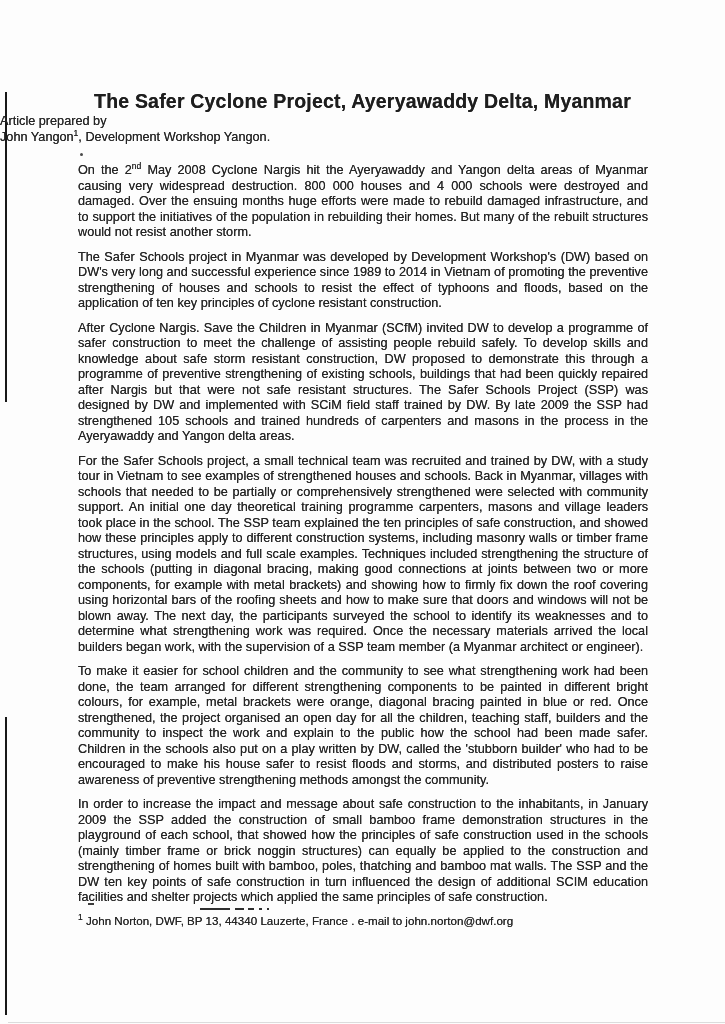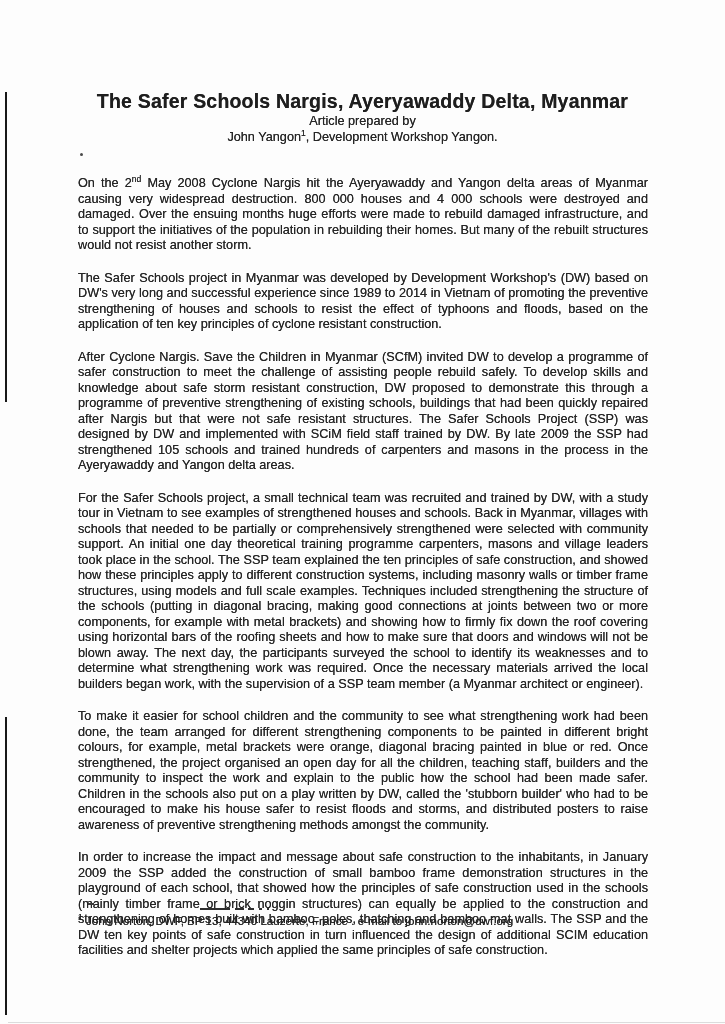--- a/index.html
+++ b/index.html
@@ -26,32 +26,32 @@
     font-size: 19.5px;
     font-weight: bold;
     color: #1e1e1e;
     letter-spacing: 0.2px;
   }
   .byline {
     position: absolute;
     top: 114px;
     left: 0;
     width: 725px;
-    text-align: center;
+    text-align: left;
     font-size: 12.7px;
     line-height: 15.5px;
   }
   .content {
     position: absolute;
     top: 159px;
     left: 78px;
     width: 570px;
   }
   .content p {
-    margin: 17px 0 9px 0;
+    margin: 4px 0 9px 0;
     font-size: 12.7px;
     line-height: 15.5px;
     text-align: justify;
   }
   sup {
     font-size: 8.5px;
     line-height: 0;
   }
   
   .fn-sep {
@@ -110,21 +110,21 @@
 </head>
 <body>
 
 <div class="page">
 
   <div class="scan-line top-seg"></div>
   <div class="scan-line bottom-seg"></div>
   <div class="speck"></div>
   <div class="bottom-edge"></div>
 
-  <h1 class="title">The Safer Schools Nargis, Ayeryawaddy Delta, Myanmar</h1>
+  <h1 class="title">The Safer Cyclone Project, Ayeryawaddy Delta, Myanmar</h1>
 
   <div class="byline">
     <div>Article prepared by</div>
     <div><span>John Yangon</span><sup>1</sup><span>, Development Workshop Yangon.</span></div>
   </div>
 
   <div class="content">
     <p><span>On the 2</span><sup>nd</sup><span> May 2008 Cyclone Nargis hit the Ayeryawaddy and Yangon delta areas of Myanmar causing very widespread destruction. 800 000 houses and 4 000 schools were destroyed and damaged. Over the ensuing months huge efforts were made to rebuild damaged infrastructure, and to support the initiatives of the population in rebuilding their homes. But many of the rebuilt structures would not resist another storm.</span></p>
     <p>The Safer Schools project in Myanmar was developed by Development Workshop's (DW) based on DW's very long and successful experience since 1989 to 2014 in Vietnam of promoting the preventive strengthening of houses and schools to resist the effect of typhoons and floods, based on the application of ten key principles of cyclone resistant construction.</p>
     <p>After Cyclone Nargis. Save the Children in Myanmar (SCfM) invited DW to develop a programme of safer construction to meet the challenge of assisting people rebuild safely. To develop skills and knowledge about safe storm resistant construction, DW proposed to demonstrate this through a programme of preventive strengthening of existing schools, buildings that had been quickly repaired after Nargis but that were not safe resistant structures. The Safer Schools Project (SSP) was designed by DW and implemented with SCiM field staff trained by DW. By late 2009 the SSP had strengthened 105 schools and trained hundreds of carpenters and masons in the process in the Ayeryawaddy and Yangon delta areas.</p>

